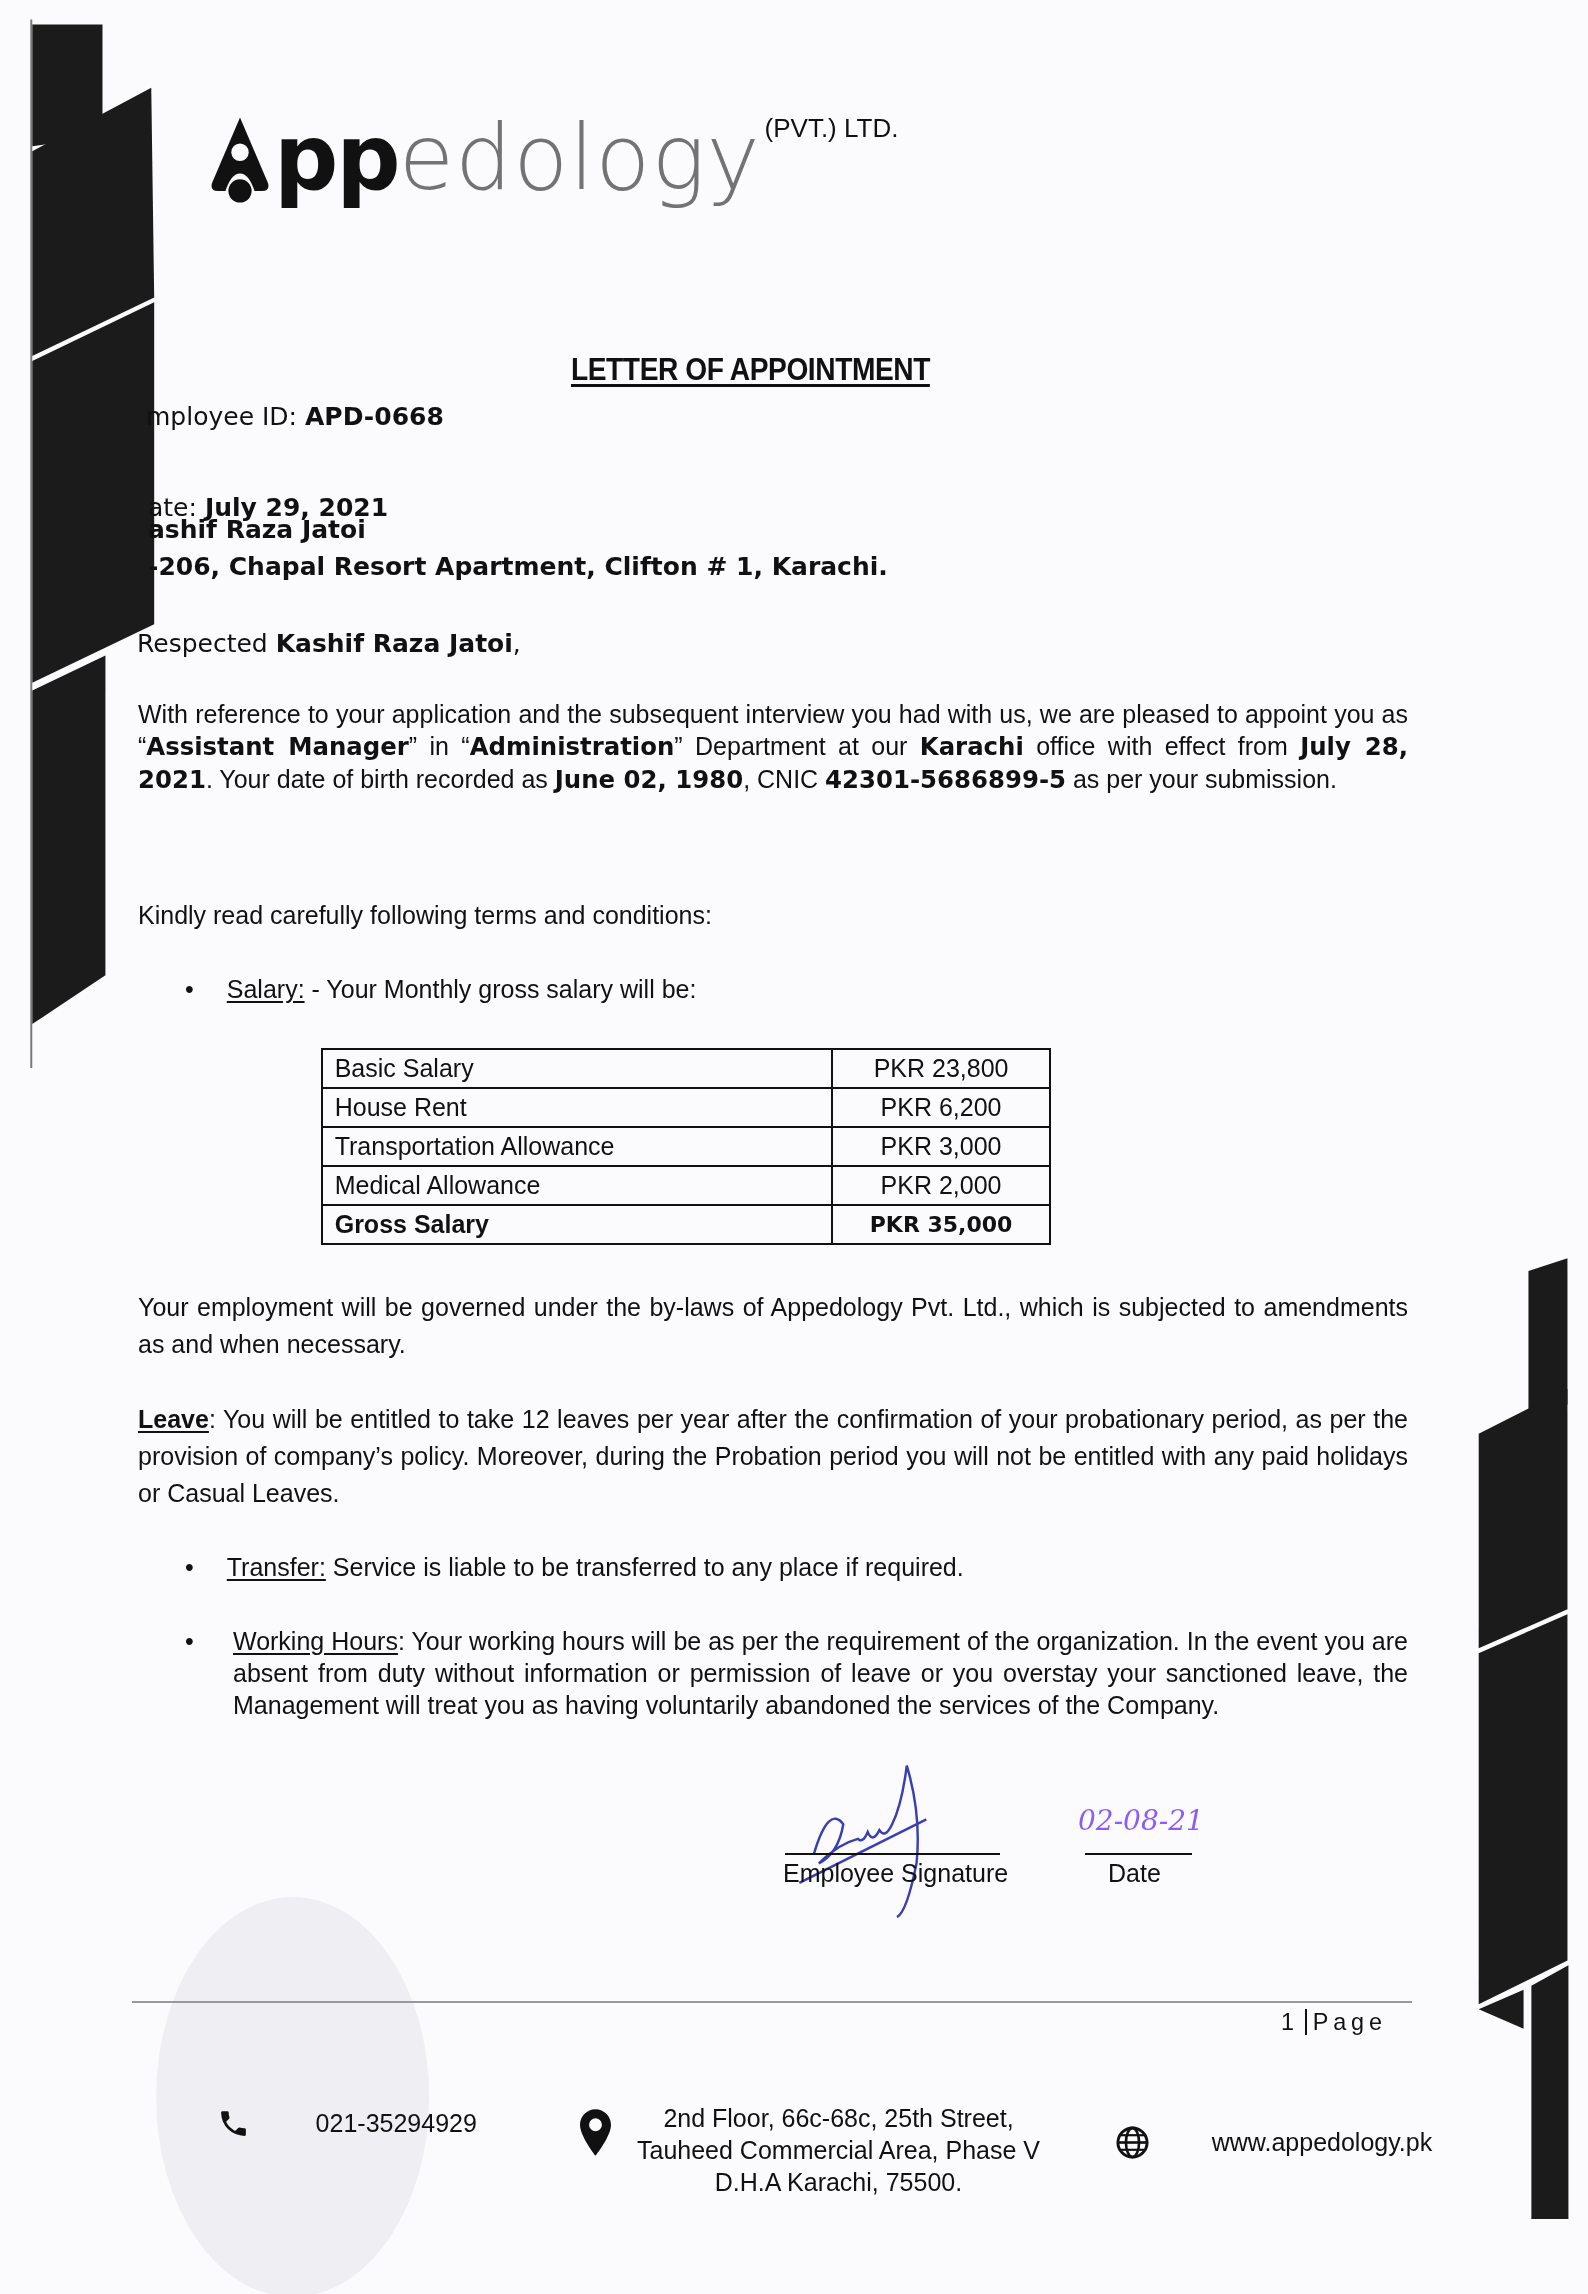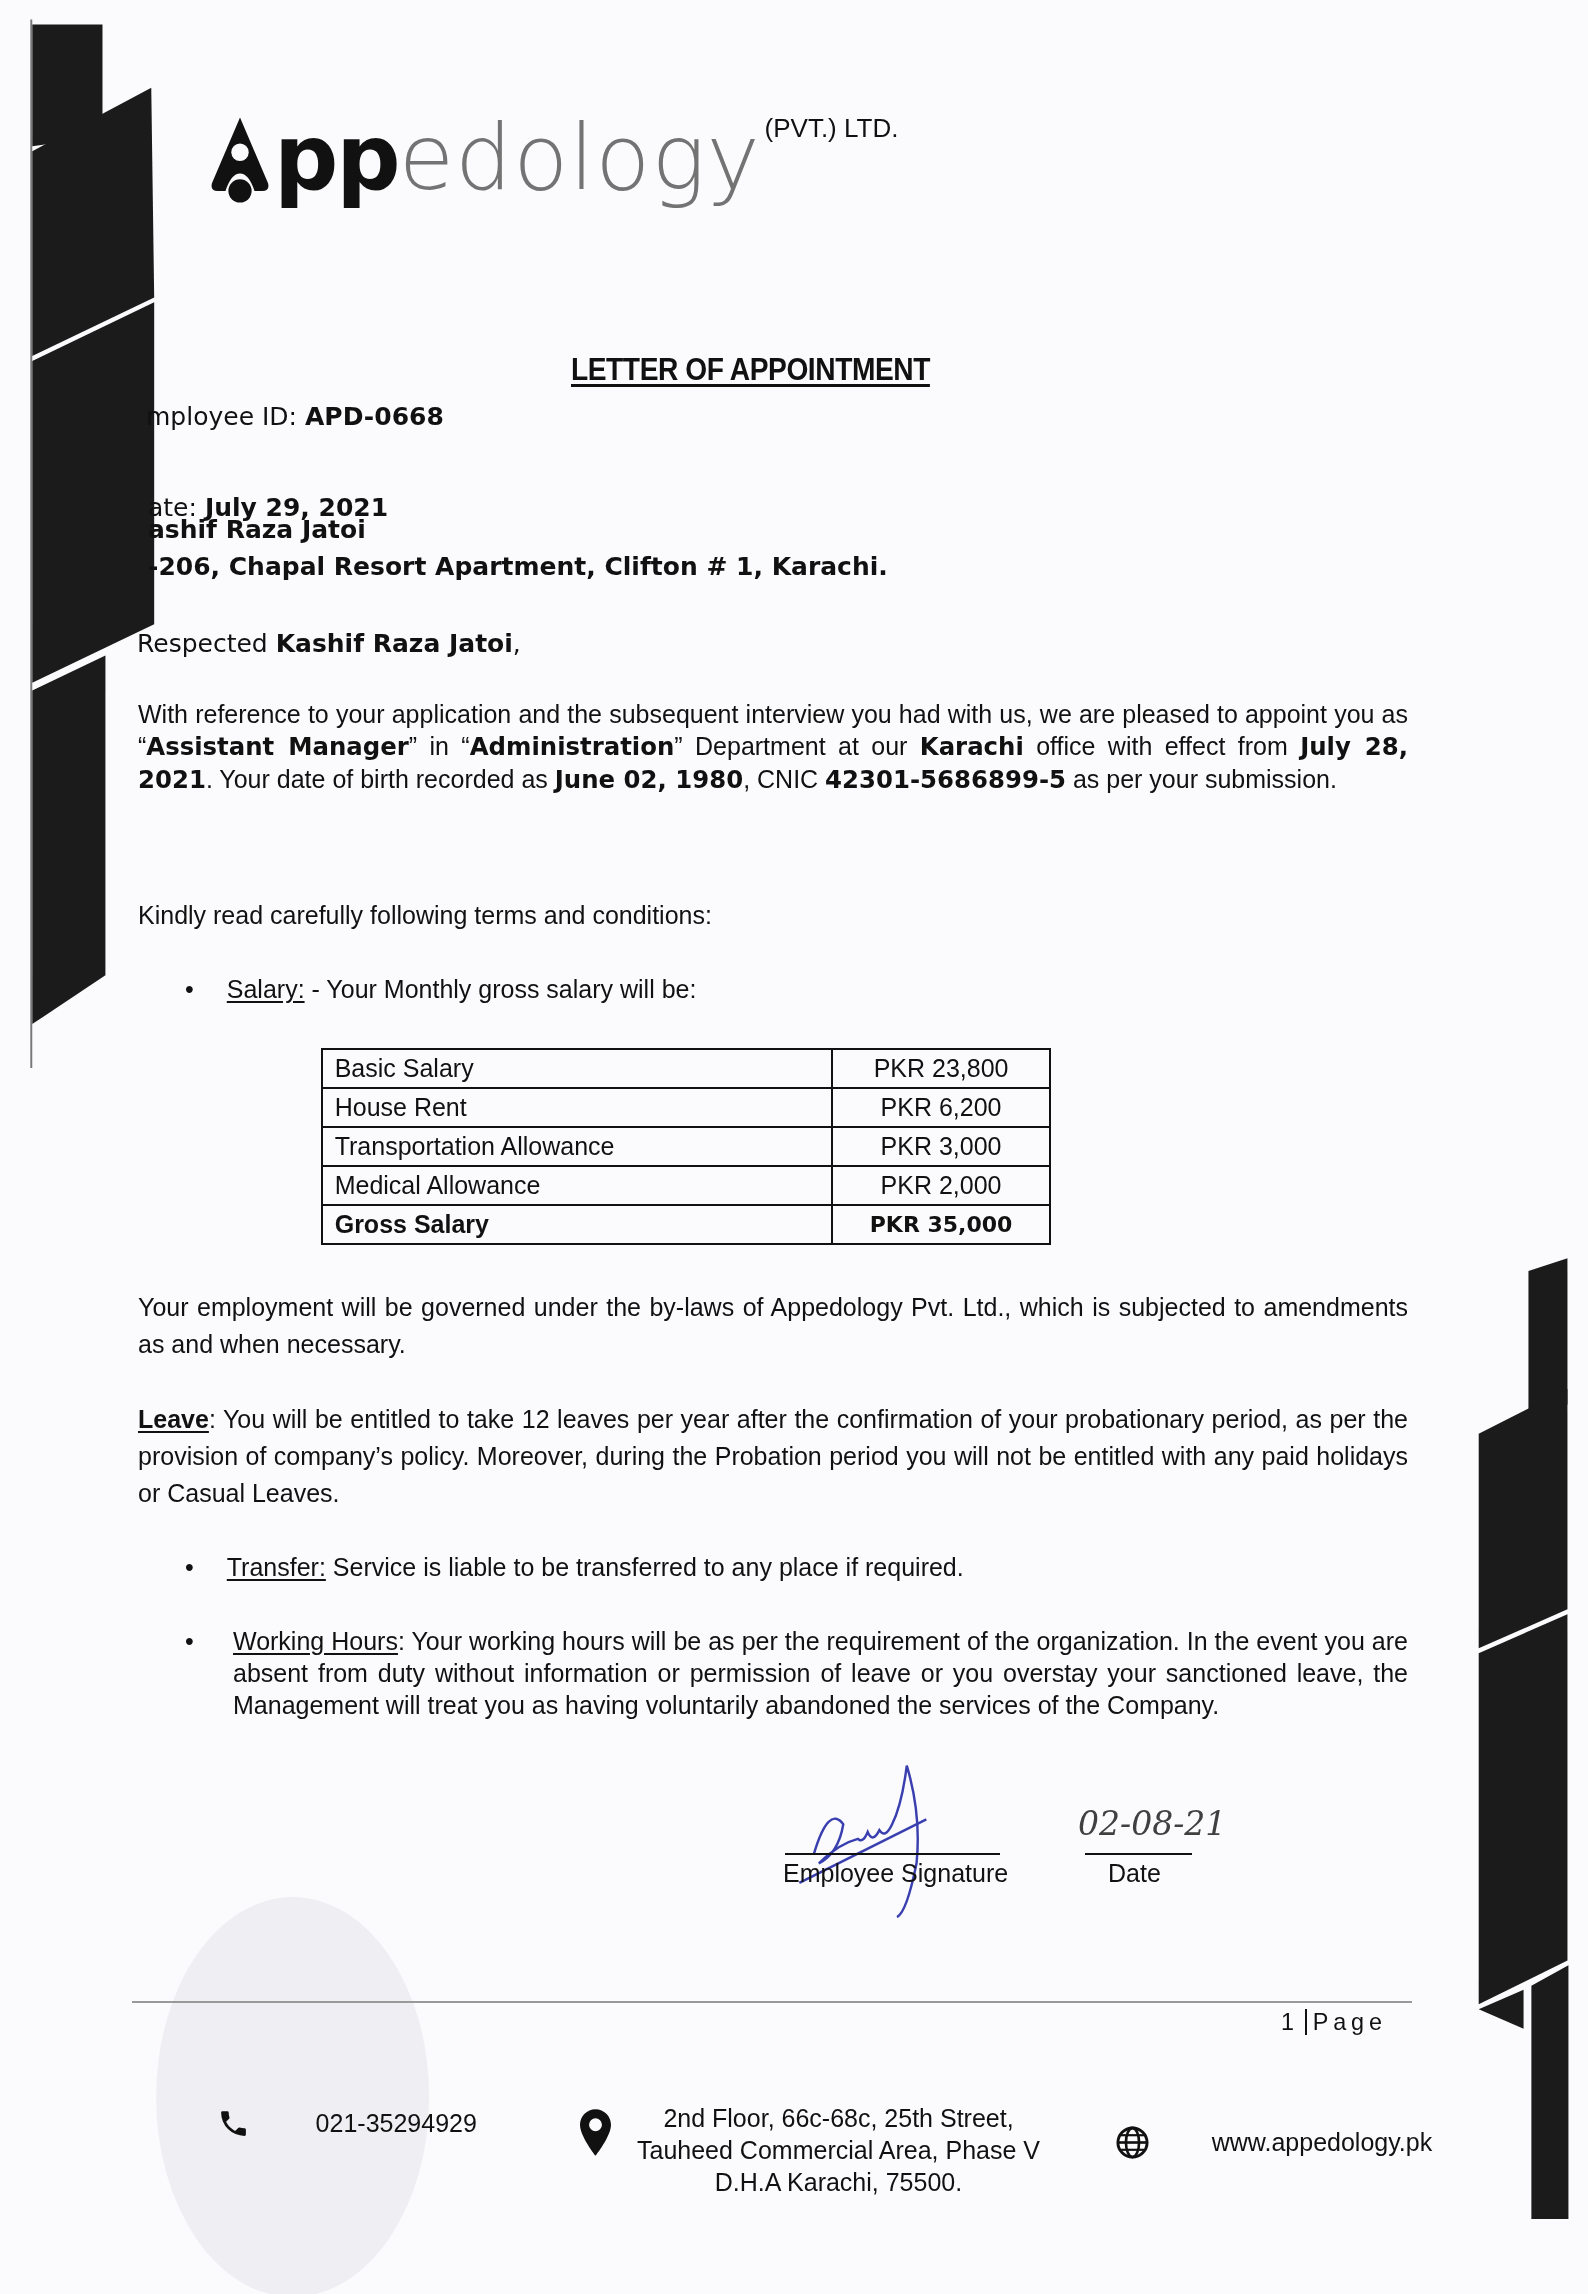--- a/index.html
+++ b/index.html
@@ -147,21 +147,21 @@
   <div style="margin-left:48px;"><span class="u">Working Hours</span><span>: Your working hours will be as per the requirement of the organization. In the event you are absent from duty without information or permission of leave or you overstay your sanctioned leave, the Management will treat you as having voluntarily abandoned the services of the Company.</span></div>
 </div>
 
 <svg class="abs" style="left:770px; top:1746px;" width="254" height="176" viewBox="0 0 260 180">
   <path d="M45 110 Q60 60 75 80 Q70 110 50 120 Q70 100 90 95 Q95 100 100 88 Q105 100 112 86 Q118 95 125 80 Q135 60 140 20 Q155 70 150 120 Q140 170 130 175" fill="none" stroke="#3a3fb0" stroke-width="2.5"></path>
   <path d="M30 140 L160 75" fill="none" stroke="#3a3fb0" stroke-width="2.5"></path>
 </svg>
 <div class="abs sigline" style="left:785px; top:1853px; width:215px;"></div>
 <div class="abs para" style="left:783px; top:1857px;">Employee Signature</div>
 
-<div class="abs" style="left:1078px; top:1804px; font-family:'DejaVu Serif', serif; font-style:italic; font-size:33px; color:#404040;">02-08-21</div>
+<div class="abs" style="left:1078px; top:1804px; font-family:'DejaVu Serif', serif; font-style:italic; font-size:28px; color:#8b5cf6;">02-08-21</div>
 <div class="abs sigline" style="left:1085px; top:1853px; width:107px;"></div>
 <div class="abs para" style="left:1108px; top:1857px;">Date</div>
 
 <div class="abs footer-rule"></div>
 <div class="abs pagenum" style="left:1281px; top:2009px;">
   <span>1</span><span style="border-left:2px solid #111; margin:0 5.9px;"></span><span>Page</span>
 </div>
 
 <div class="abs footer-text" style="left:217px; top:2107px; display:flex; align-items:center;">
   <svg width="33" height="33" viewBox="0 0 24 24" style="margin-right:17.6px;">

